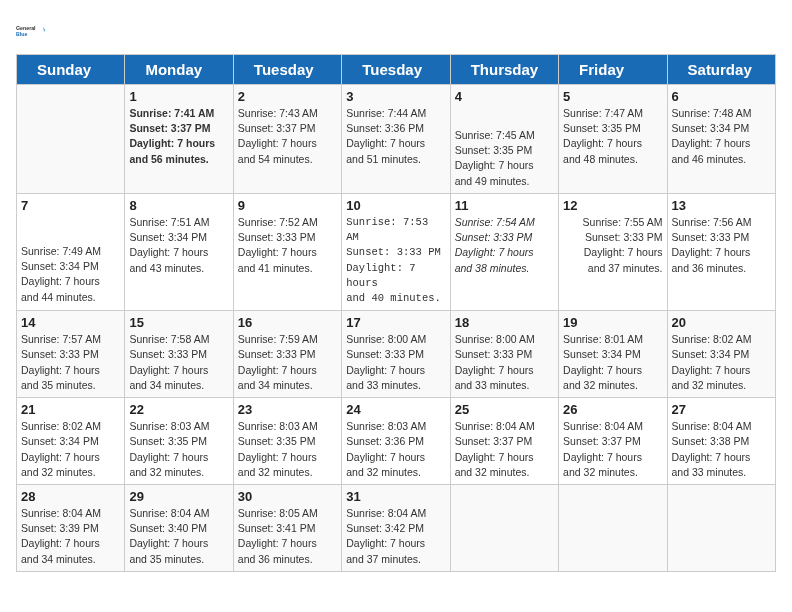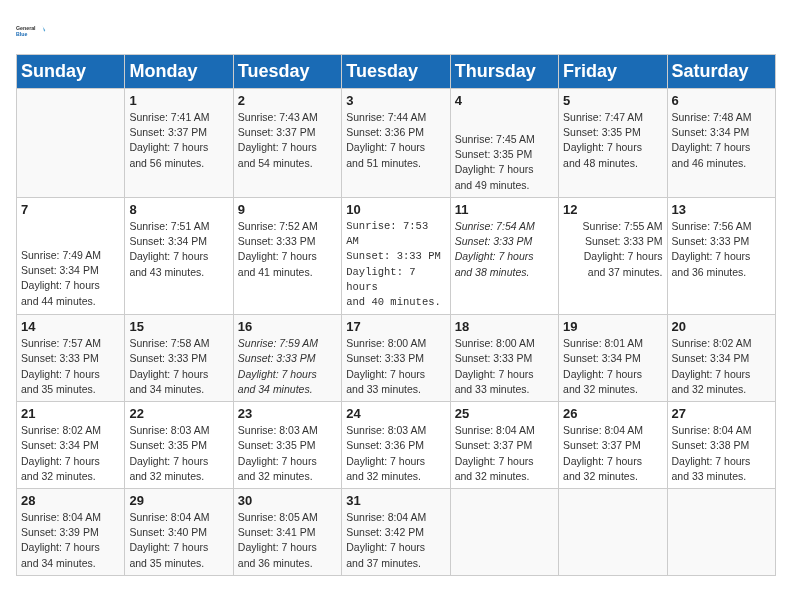--- a/index.html
+++ b/index.html
@@ -38,22 +38,22 @@
       color: #555;
     }
     table {
       width: 100%;
       border-collapse: collapse;
       table-layout: fixed;
     }
     thead tr th {
       background-color: #1a6bb5;
       color: #fff;
-      padding: 6px 4px;
-      font-size: 18px;
+      padding: 6px 20px;
+      font-size: 15px;
       text-align: left;
       border: 1px solid #ccc;
     }
     tbody tr td {
       border: 1px solid #ccc;
       vertical-align: top;
       padding: 4px;
       min-height: 80px;
       background: #fff;
     }
@@ -103,21 +103,21 @@
         <th>Thursday</th>
         <th>Friday</th>
         <th>Saturday</th>
       </tr>
   </thead>
   <tbody id="calendar-body">
       <tr>
         <td class="empty"></td>
         <td>
           <div class="day-number">1</div>
-          <div class="day-info" style="white-space: pre-line;">Sunrise: 7:41 AM
+          <div class="day-info" style="white-space: pre-line; font-weight: bold;">Sunrise: 7:41 AM
 Sunset: 3:37 PM
 Daylight: 7 hours
 and 56 minutes.</div>
         </td>
         <td>
           <div class="day-number">2</div>
           <div class="day-info" style="white-space: pre-line;">Sunrise: 7:43 AM
 Sunset: 3:37 PM
 Daylight: 7 hours
 and 54 minutes.</div>
@@ -212,21 +212,21 @@
         </td>
         <td>
           <div class="day-number">15</div>
           <div class="day-info" style="white-space: pre-line;">Sunrise: 7:58 AM
 Sunset: 3:33 PM
 Daylight: 7 hours
 and 34 minutes.</div>
         </td>
         <td>
           <div class="day-number">16</div>
-          <div class="day-info" style="white-space: pre-line; font-style: italic;">Sunrise: 7:59 AM
+          <div class="day-info" style="white-space: pre-line;">Sunrise: 7:59 AM
 Sunset: 3:33 PM
 Daylight: 7 hours
 and 34 minutes.</div>
         </td>
         <td>
           <div class="day-number">17</div>
           <div class="day-info" style="white-space: pre-line;">Sunrise: 8:00 AM
 Sunset: 3:33 PM
 Daylight: 7 hours
 and 33 minutes.</div>

